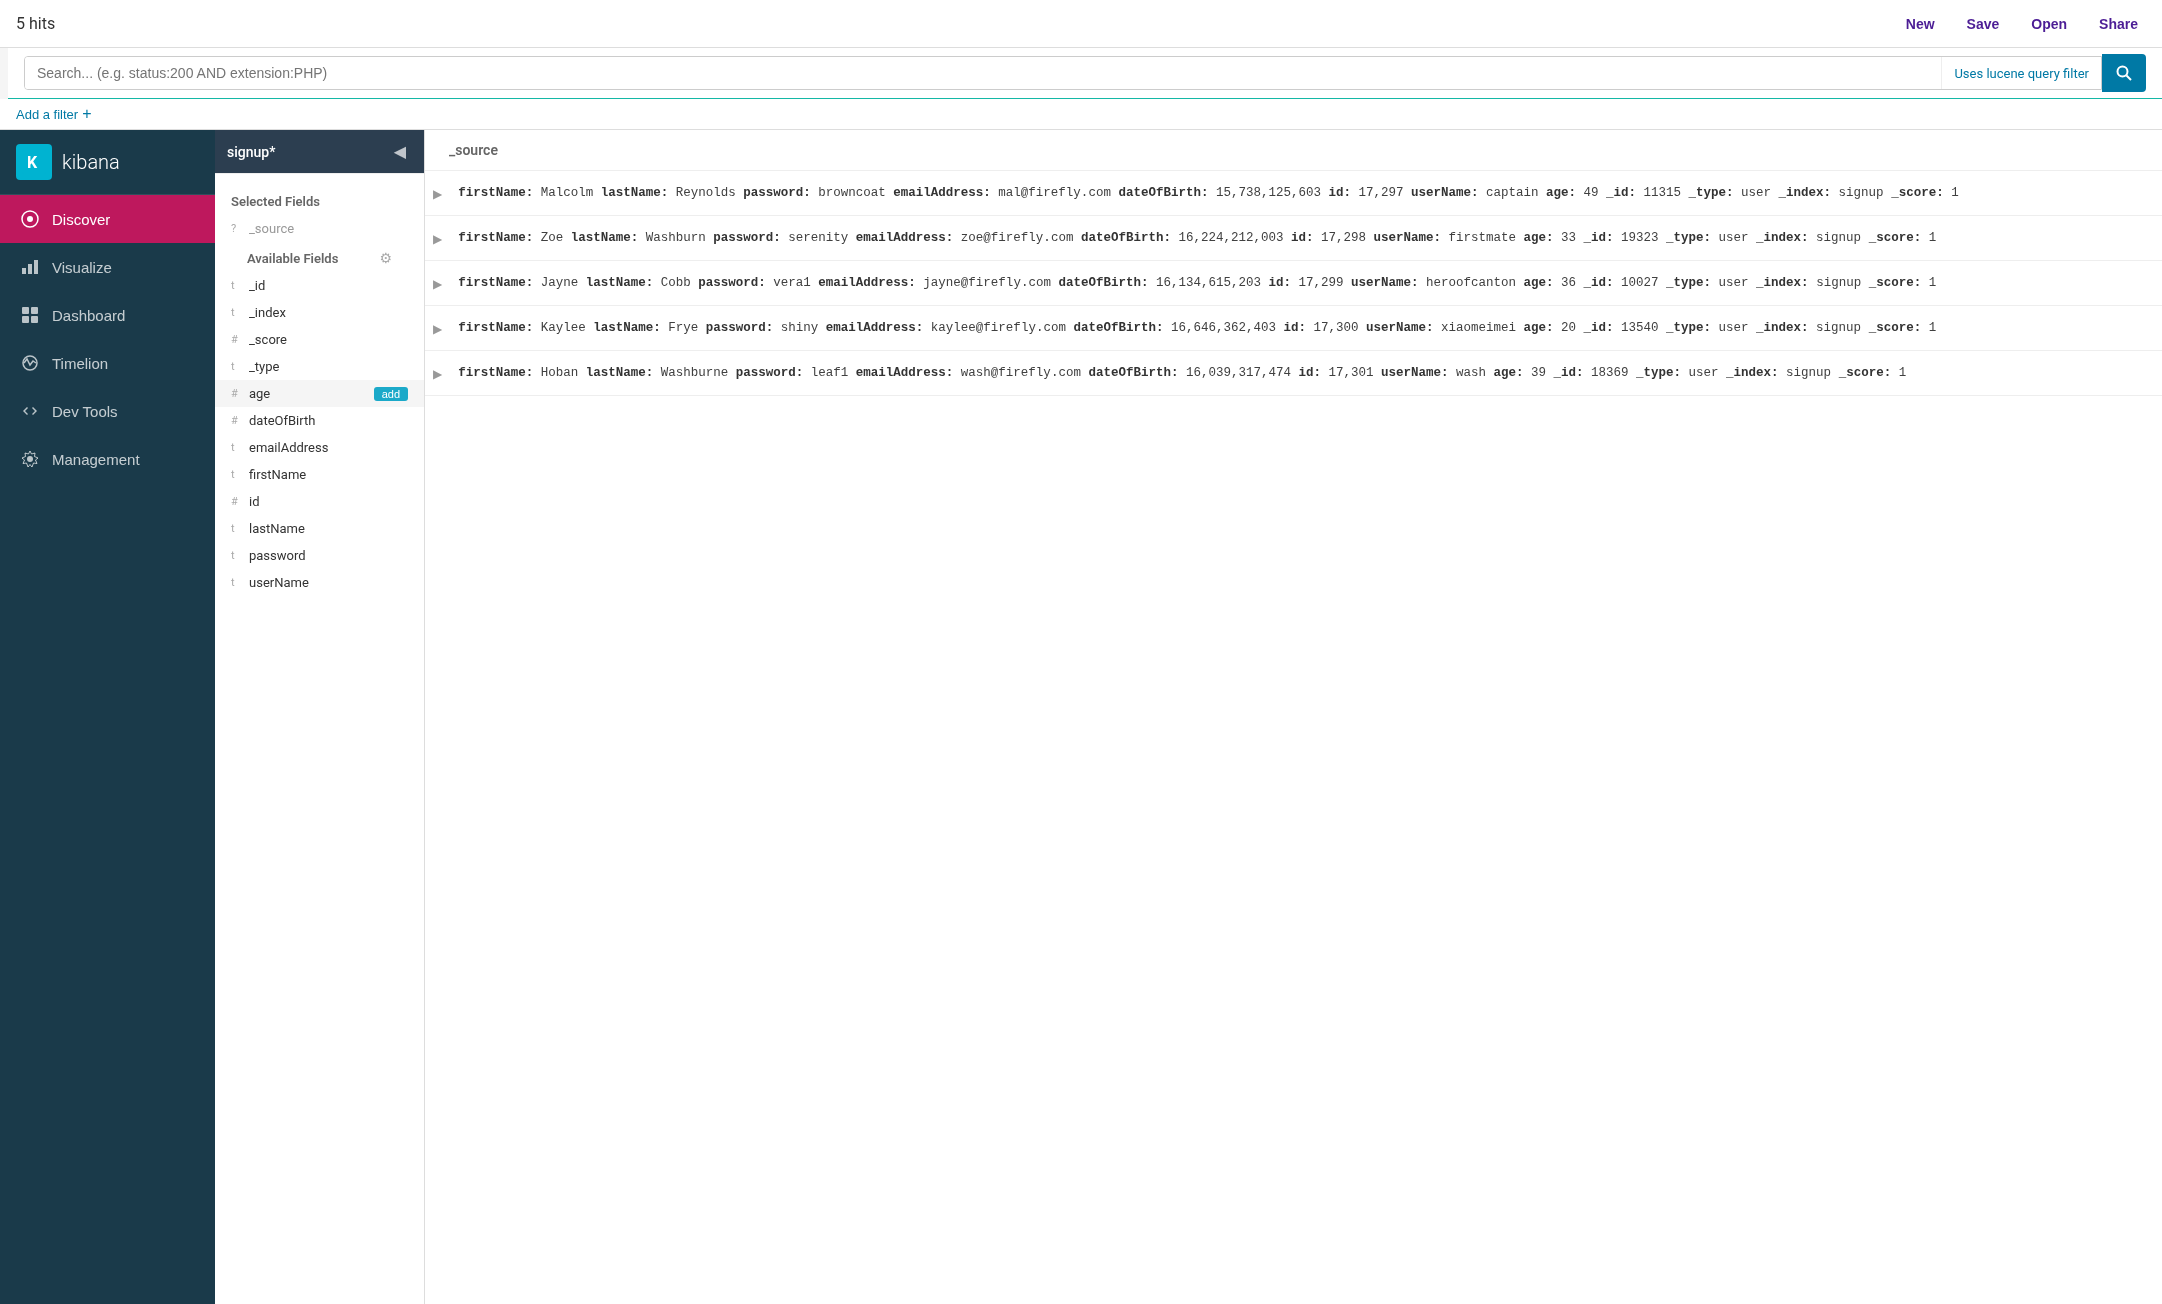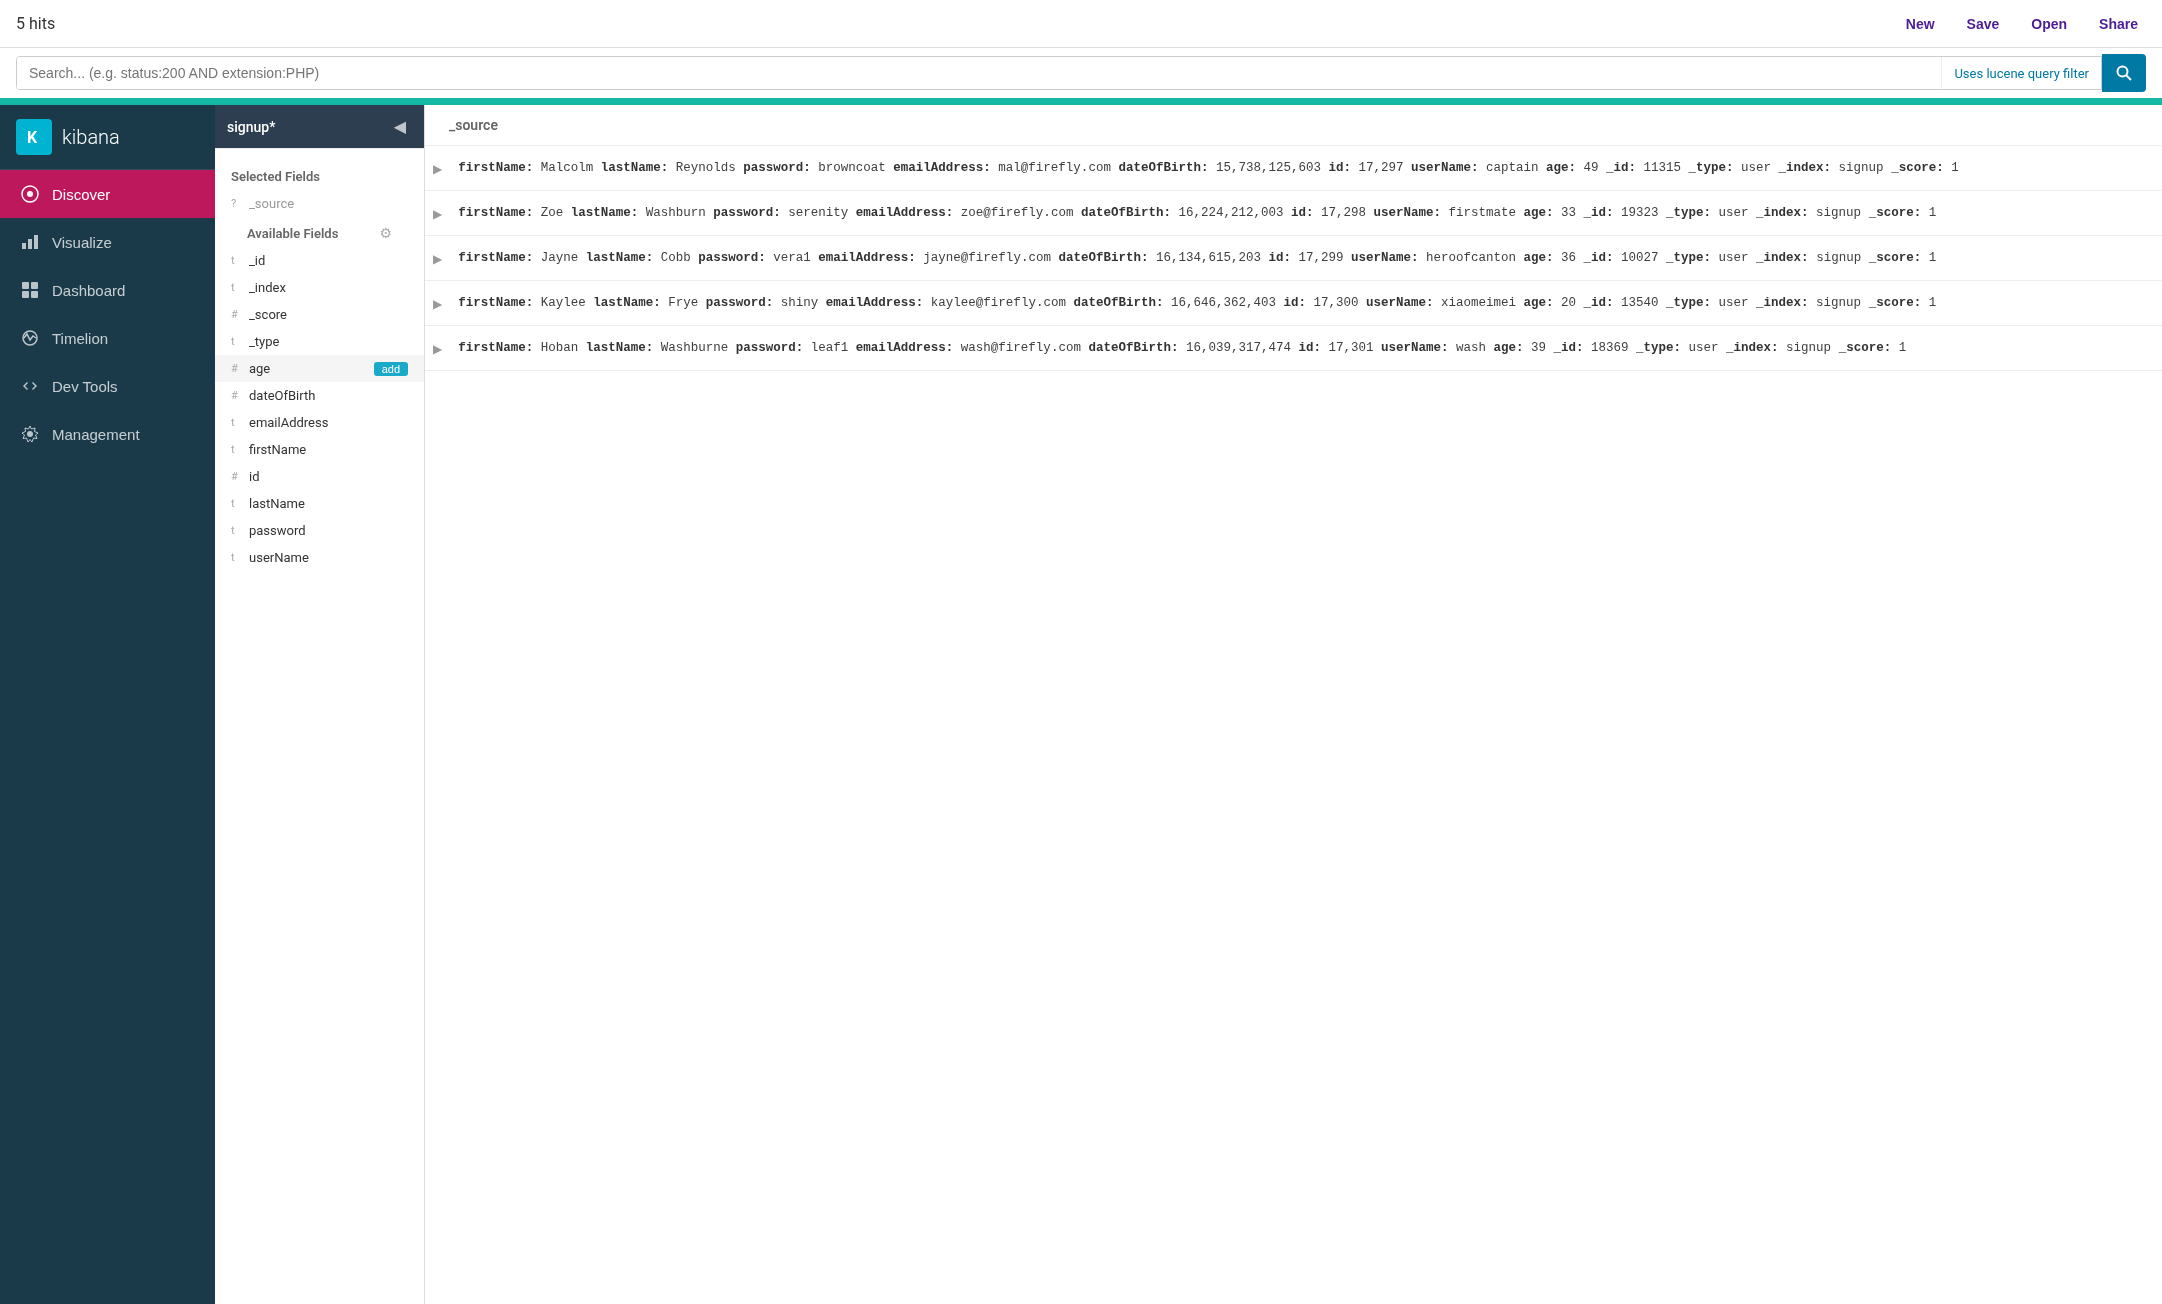--- a/index.html
+++ b/index.html
@@ -13,22 +13,22 @@
     .hits-count { font-size: 16px; color: #333; flex: 1; }
     .top-actions { display: flex; gap: 16px; }
     .top-action-btn {
       background: none; border: none; cursor: pointer; font-size: 14px; color: #4c1d95;
       padding: 4px 8px;
       font-weight: bold;
     }
 
     
     .search-bar {
-      display: flex; align-items: center; background: #fff; border-bottom: 7px solid #14b8a6;
-      padding: 6px 16px; gap: 0;
+      display: flex; align-items: center; background: #fff; border-bottom: 1px solid #14b8a6;
+      padding: 6px 16px; gap: 0; margin-left: 8px;
     }
     .search-input-wrap {
       display: flex; flex: 1; border: 1px solid #ccc; border-radius: 4px 0 0 4px;
       background: #fff; overflow: hidden;
     }
     .search-input {
       flex: 1; border: none; outline: none; padding: 8px 12px; font-size: 14px; color: #999;
     }
     .search-hint {
       display: flex; align-items: center; padding: 0 12px; color: #0079a5; font-size: 13px;
@@ -159,20 +159,26 @@
       <span class="search-hint">Uses lucene query filter</span>
     </div>
     <button class="search-btn">
       <svg width="16" height="16" viewBox="0 0 16 16">
         <circle cx="6.5" cy="6.5" r="5" stroke="white" stroke-width="2" fill="none"></circle>
         <line x1="10.5" y1="10.5" x2="15" y2="15" stroke="white" stroke-width="2"></line>
       </svg>
     </button>
   </div>
 
+  <div class="filter-bar">
+    <button class="add-filter-btn">
+      <span>Add a filter</span>
+      <span class="plus-icon">+</span>
+    </button>
+  </div>
 
   <div class="main-layout">
 
     <div class="sidebar">
       <div class="sidebar-logo">
         <div class="kibana-logo">
           <svg width="24" height="24" viewBox="0 0 24 24">
             <rect width="24" height="24" rx="2" fill="#00b3d1"></rect>
             <text x="5" y="18" fill="white" font-size="16" font-weight="bold">K</text>
           </svg>

